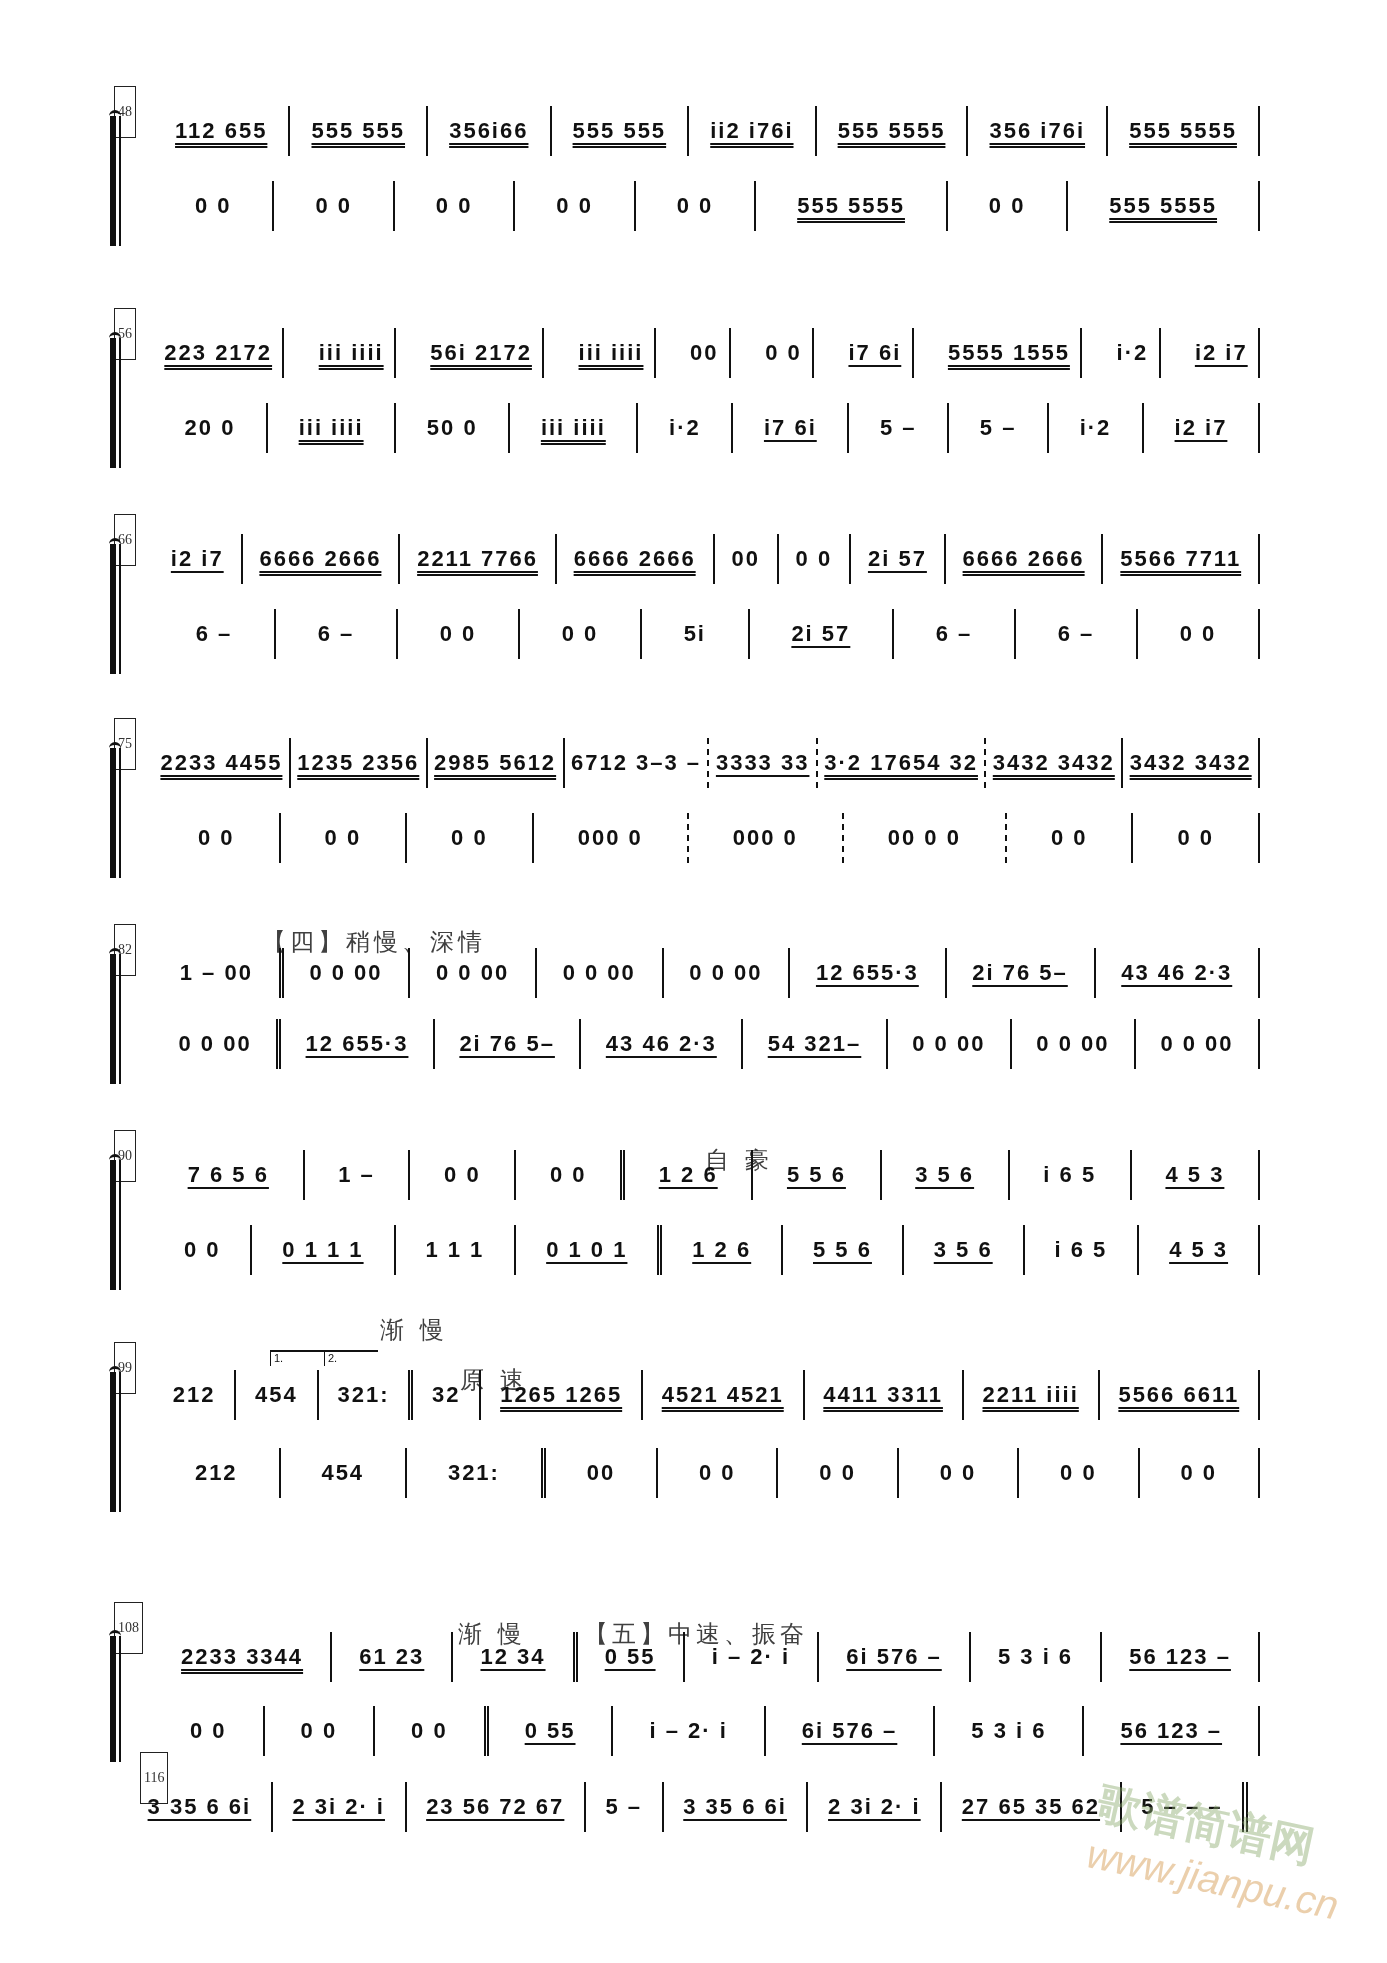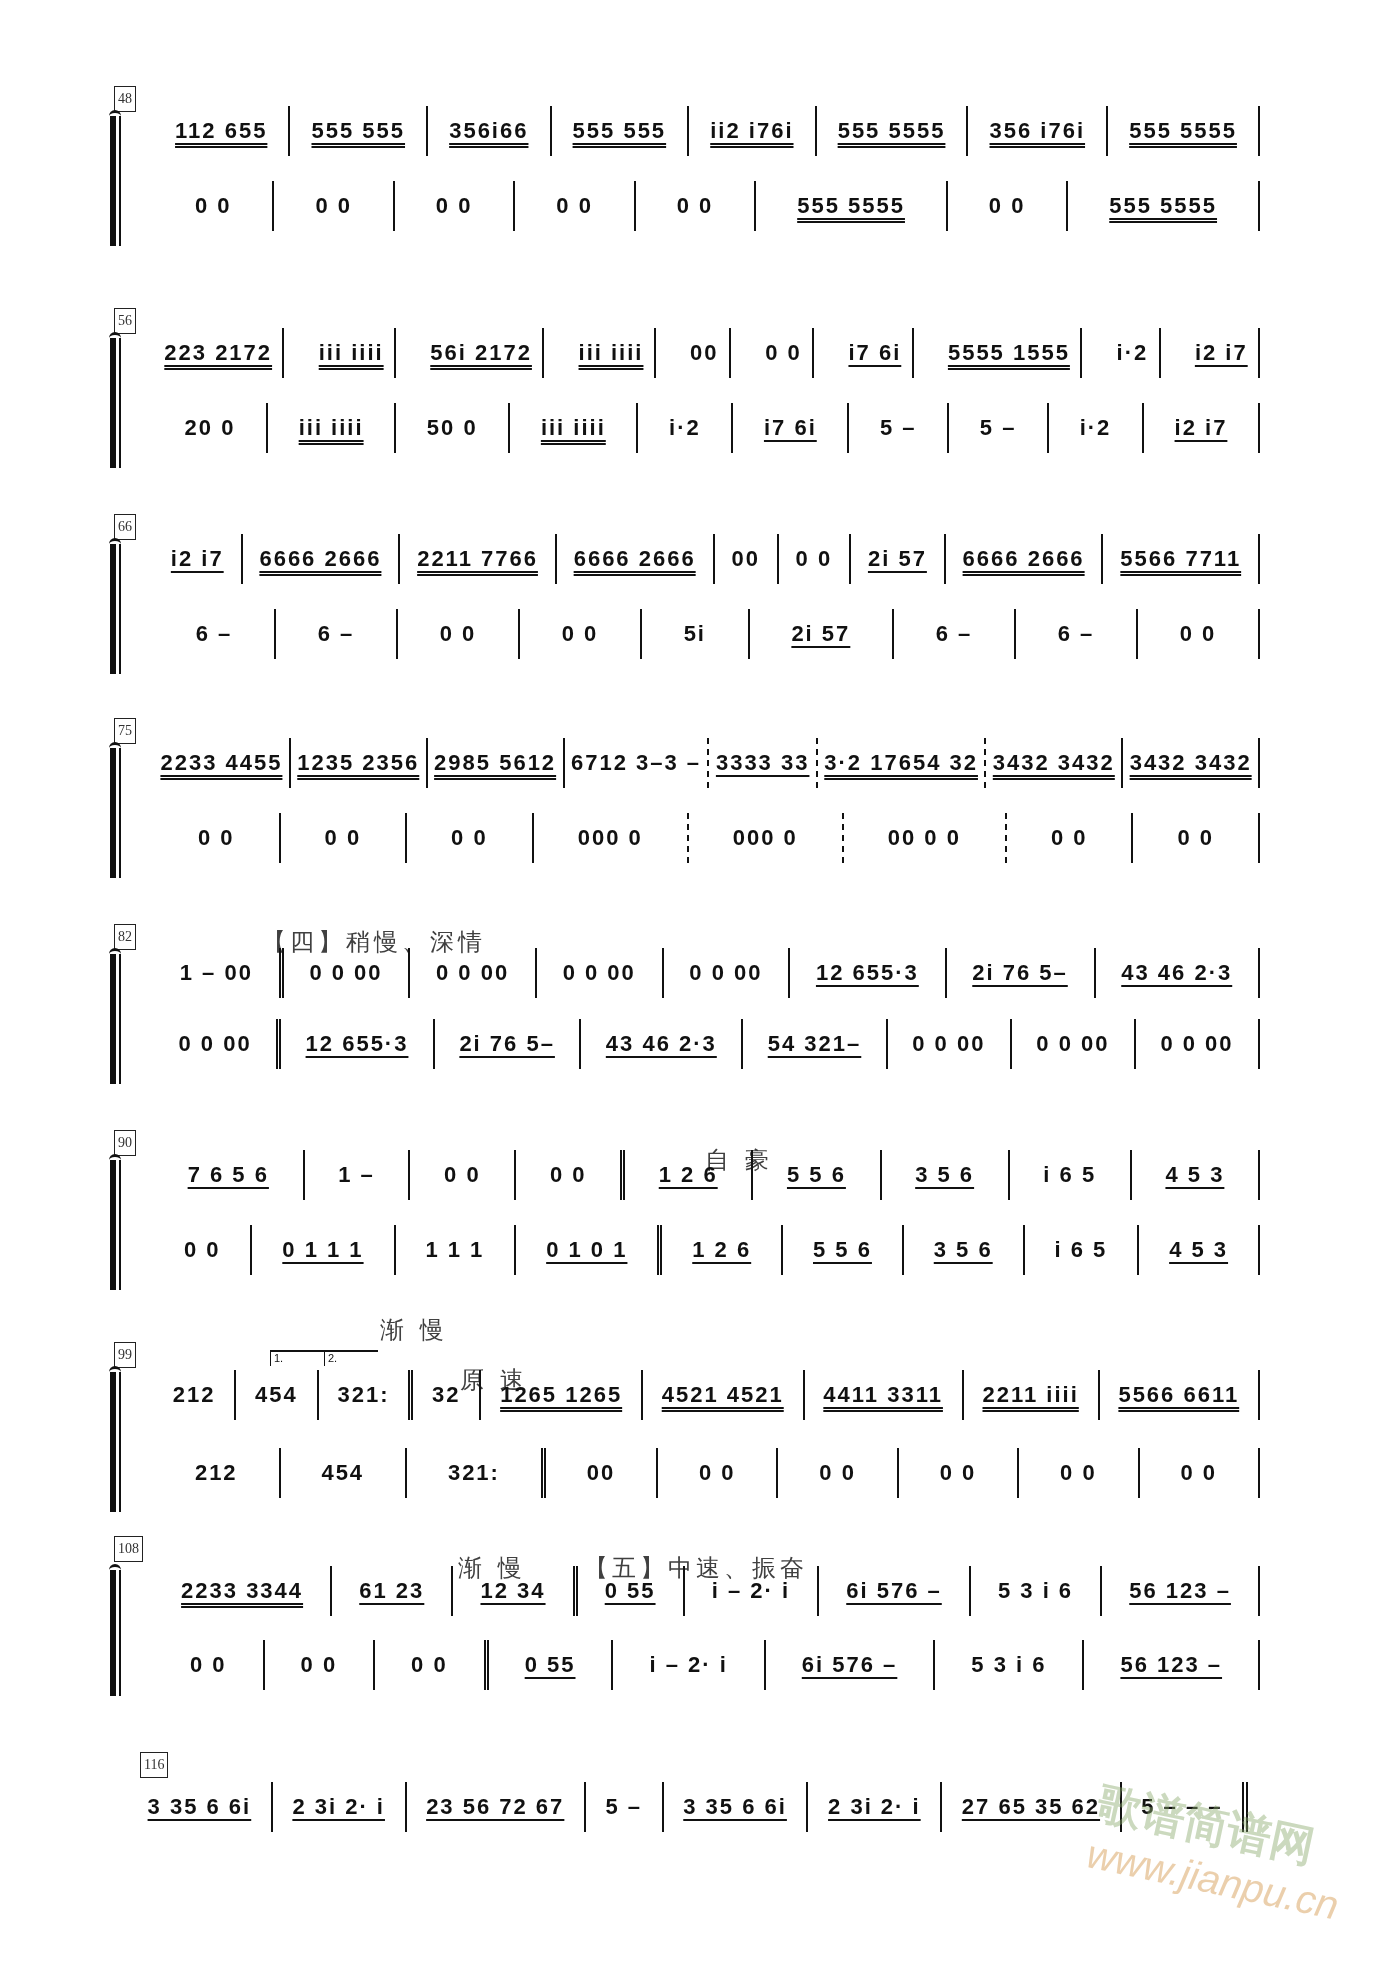--- a/index.html
+++ b/index.html
@@ -1,20 +1,20 @@
 <!DOCTYPE html>
 <html><head>
 <meta charset="utf-8">
 <style>
   html, body { margin: 0; padding: 0; background: #ffffff; }
   body { width: 1387px; height: 1963px; position: relative; overflow: hidden;
          font-family: "Liberation Sans", "DejaVu Sans", sans-serif; color: #111; }
   .system { position: absolute; left: 140px; width: 1120px; }
   .mnum { position: absolute; left: 0; font-family: "Liberation Serif", serif; font-size: 14px;
-          border: 1.5px solid #222; padding: 4px 3px; line-height: 16px; color: #333; }
+          border: 1.5px solid #222; padding: 17px 3px; line-height: 16px; color: #333; }
   .bracket { position: absolute; left: 0; width: 6px; background: #111; }
   .bracket::before { content: ""; position: absolute; left: 9px; top: 0; bottom: 0; width: 2px; background: #111; }
   .bracket::after { content: ""; position: absolute; left: -1px; top: -6px; width: 12px; height: 6px;
                     border-top: 3px solid #111; border-radius: 10px 10px 0 0; }
   .staff { position: absolute; left: 14px; right: 0; height: 50px; display: flex; align-items: center; }
   .measure { position: relative; flex: 1 1 auto; display: flex; align-items: center; justify-content: space-around;
              height: 100%; border-right: 2px solid #111; padding: 0 4px; box-sizing: border-box; }
   .measure.dashed { border-right: 2px dashed #111; }
   .measure.double { border-right: 5px double #111; }
   .measure.final { border-right: 6px double #111; }
@@ -459,21 +459,21 @@
       </div>
     <div class="measure">
         <span class="grp plain">0 0</span>
       </div>
     <div class="measure">
         <span class="grp plain">0 0</span>
       </div>
   </div>
 </div>
 
-<div class="system" style="top:1536px;height:160px;">
+<div class="system" style="top:1602px;height:160px;">
   <span class="mnum" style="top:0;left:-26px;">108</span>
   <span class="anno" style="top:16px;left:318px;">渐 慢</span>
   <span class="anno" style="top:16px;left:410px;margin-left:34px;">【五】中速、振奋</span>
   <div class="bracket" style="top:34px;height:126px;left:-30px;"></div>
   <div class="staff" style="top:30px;">
     <div class="measure">
         <span class="grp u2">2233 3344</span>
       </div>
     <div class="measure">
         <span class="grp">61 23</span>

